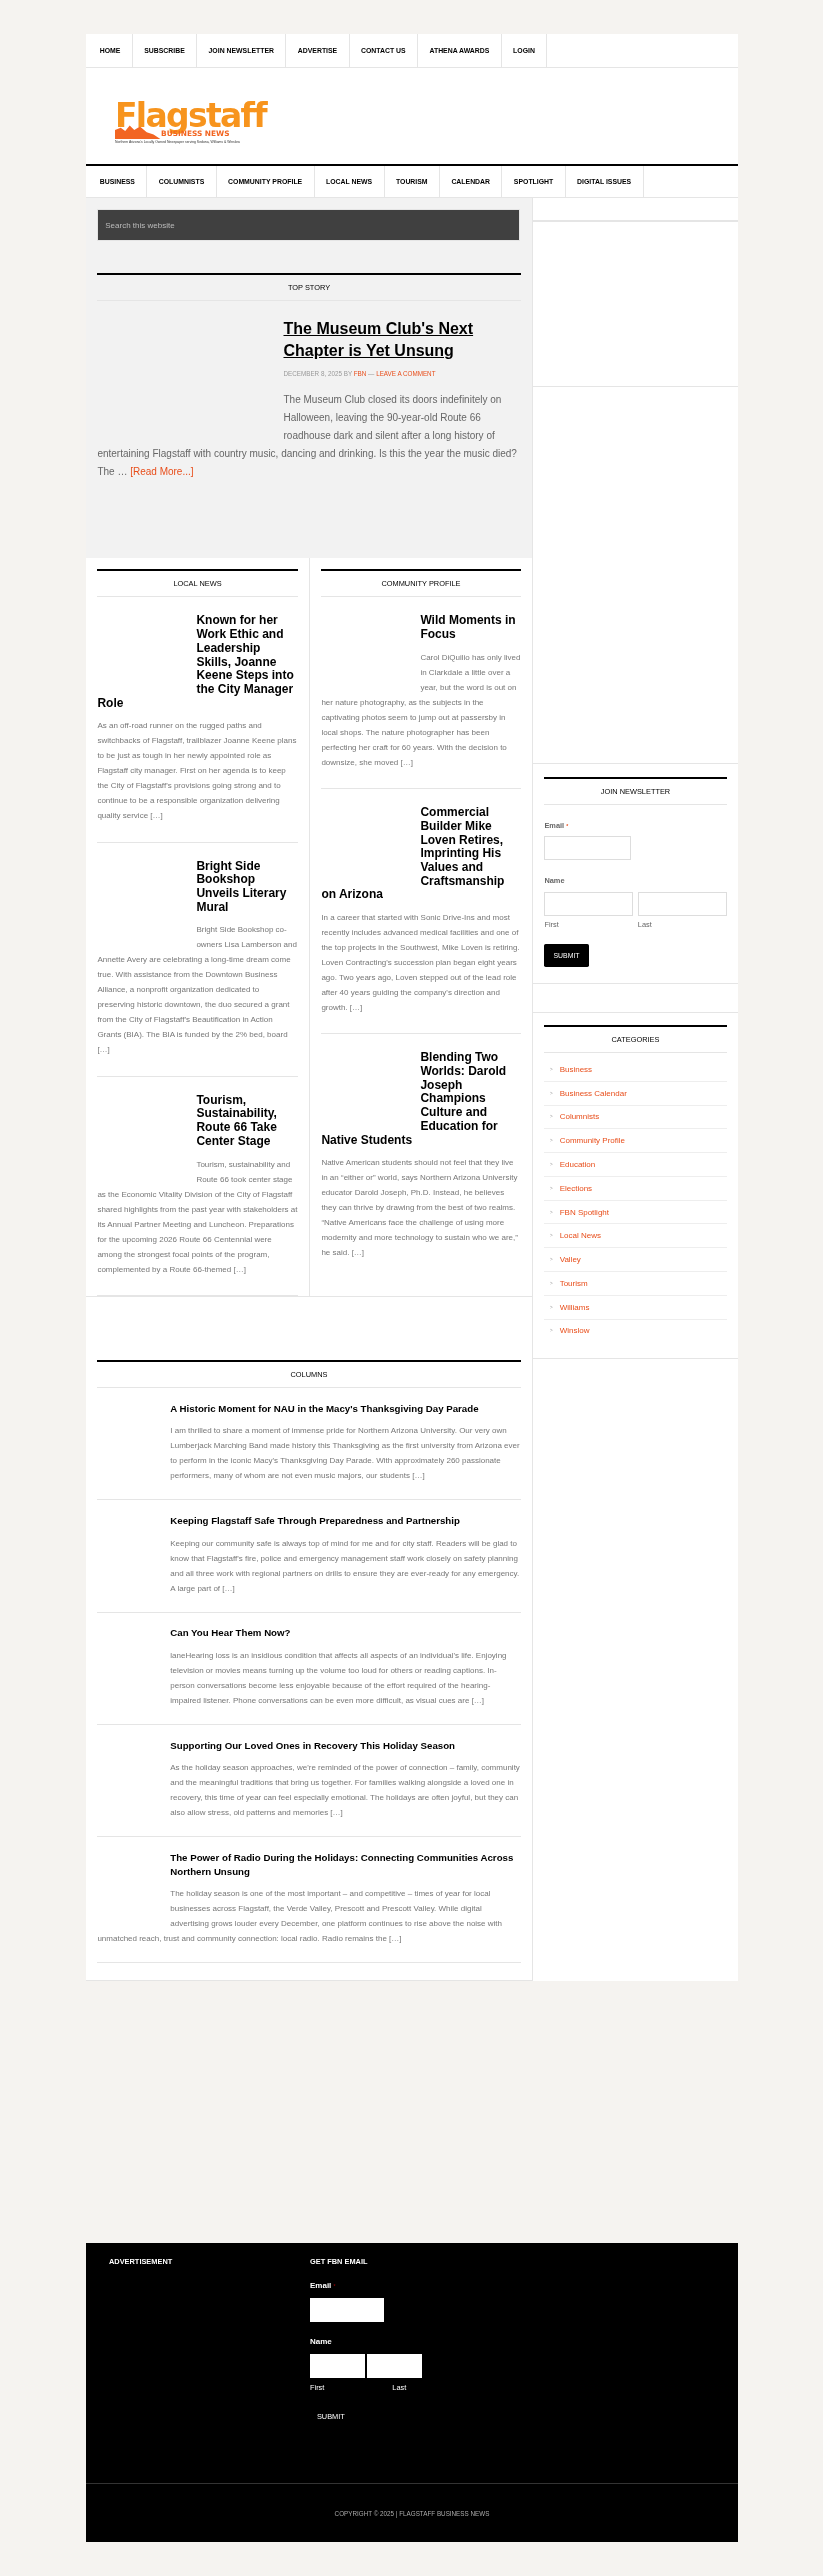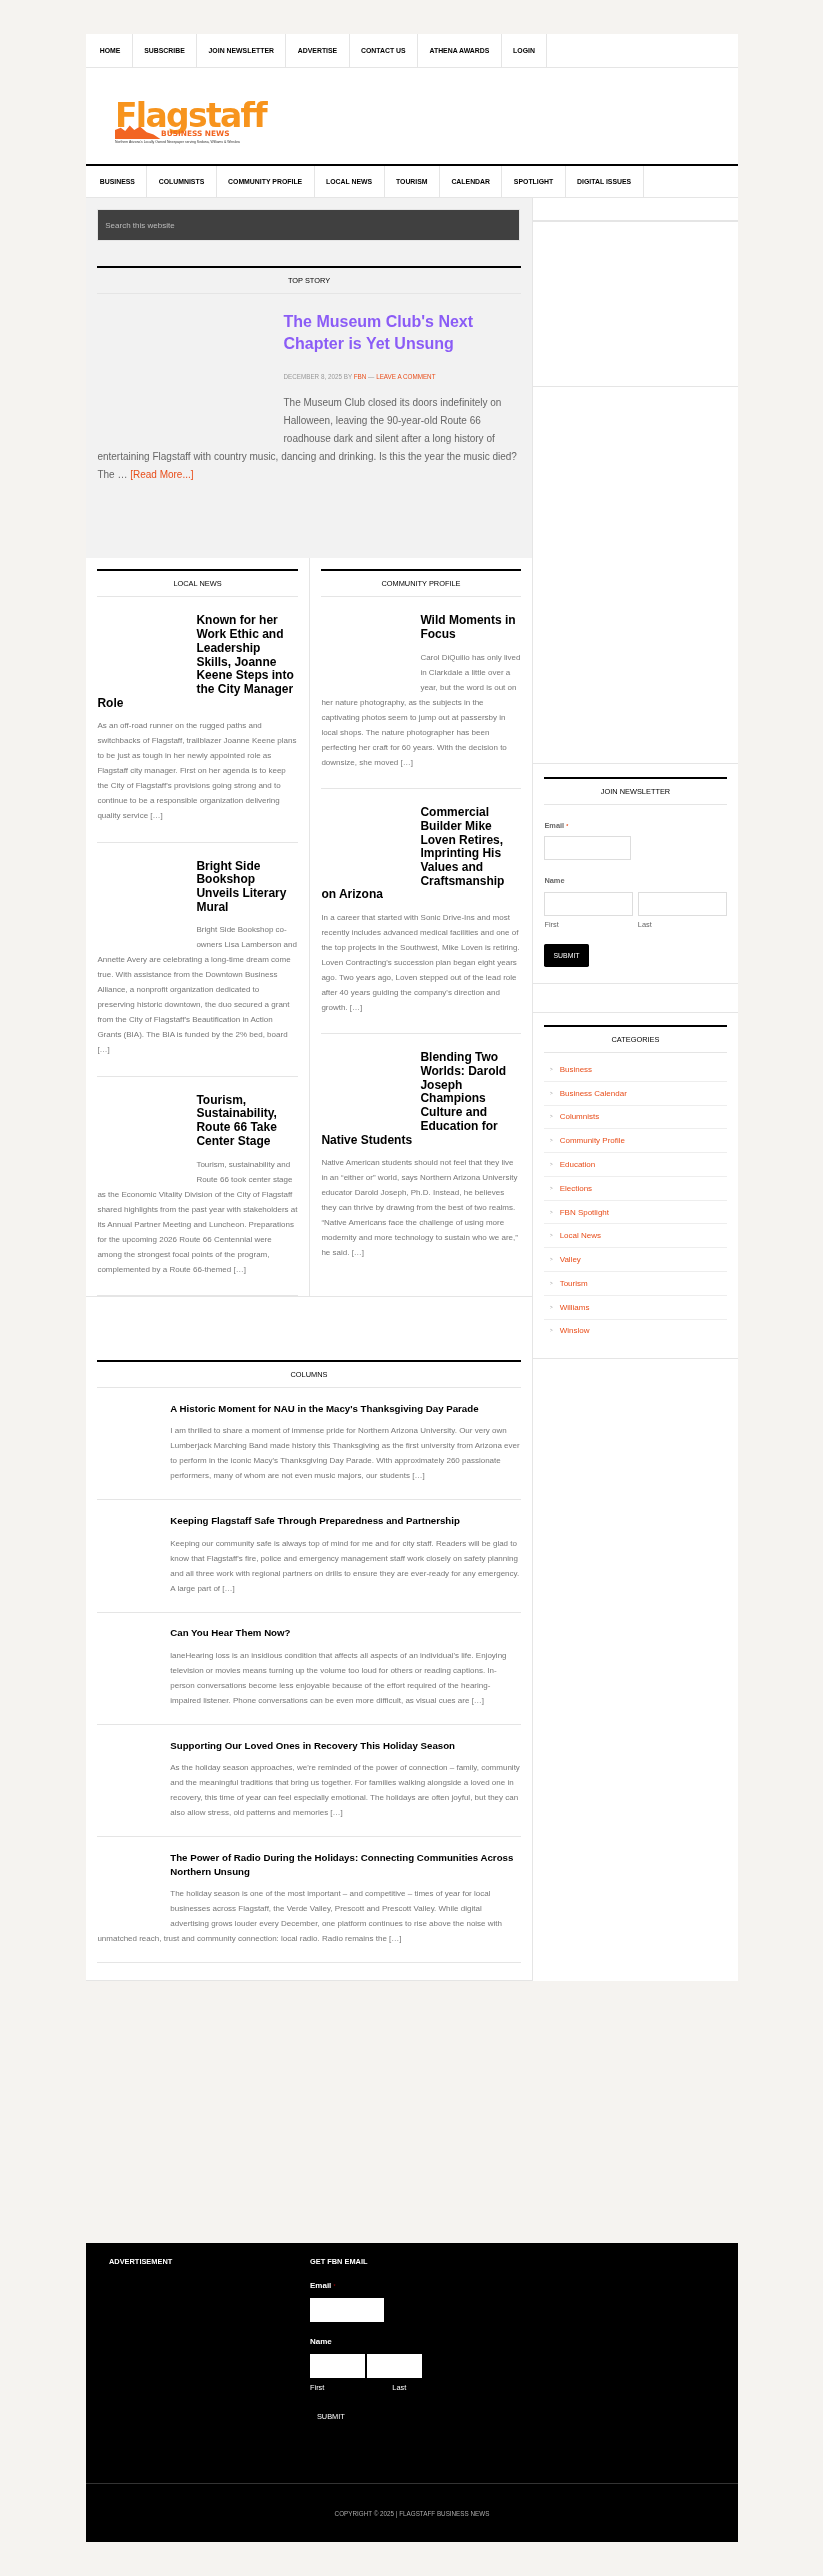--- a/index.html
+++ b/index.html
@@ -26,24 +26,24 @@
   .mainnav .item:first-child { padding-left: 13.7px; }
 
   .content-wrap { display: flex; }
   .main-col { width: 446px; }
   .side-col { width: 206px; border-left: 0.6px solid #e5e5e5; }
 
   
   .top-area { background: #f2f2f2; padding: 11.4px 11.4px 0 11.4px; height: 360px; }
   .search { width: 423px; height: 32px; background: #404040; border: 0.6px solid #e5e5e5; padding: 0 6.9px; font-size: 8px; color: #bbb; display: flex; align-items: center; }
   .widget-title { border-top: 2.3px solid #000; border-bottom: 0.6px solid #e5e5e5; text-align: center; font-size: 7.4px; color: #000; padding: 8px 0; text-transform: uppercase; letter-spacing: 0; }
-  .top-area .widget-title { margin-top: 25px; }
+  .top-area .widget-title { margin-top: 32px; }
   .ts-body { position: relative; padding-top: 17px; }
   .ts-img { float: left; width: 177px; height: 126px; margin-right: 9.1px; }
-  .ts-title { font-size: 16px; font-weight: bold; color: #8b5cf6; line-height: 22px; margin-bottom: 18px; }
+  .ts-title { font-size: 16px; font-weight: bold; color: #000000; line-height: 22px; margin-bottom: 8px; text-decoration: underline; }
   .meta { font-size: 6.3px; color: #999; margin-bottom: 13.7px; text-transform: uppercase; }
   .meta .accent { color: #e84e1b; }
   .ts-excerpt { font-size: 10px; color: #666; line-height: 18px; }
   .readmore { color: #e84e1b; }
 
   
   .two-col { display: flex; border-bottom: 0.6px solid #e5e5e5; }
   .col { width: 223px; padding: 11.4px 11.4px 0 11.4px; }
   .col + .col { border-left: 0.6px solid #e5e5e5; }
   .col .widget-title { margin-top: 0; }

